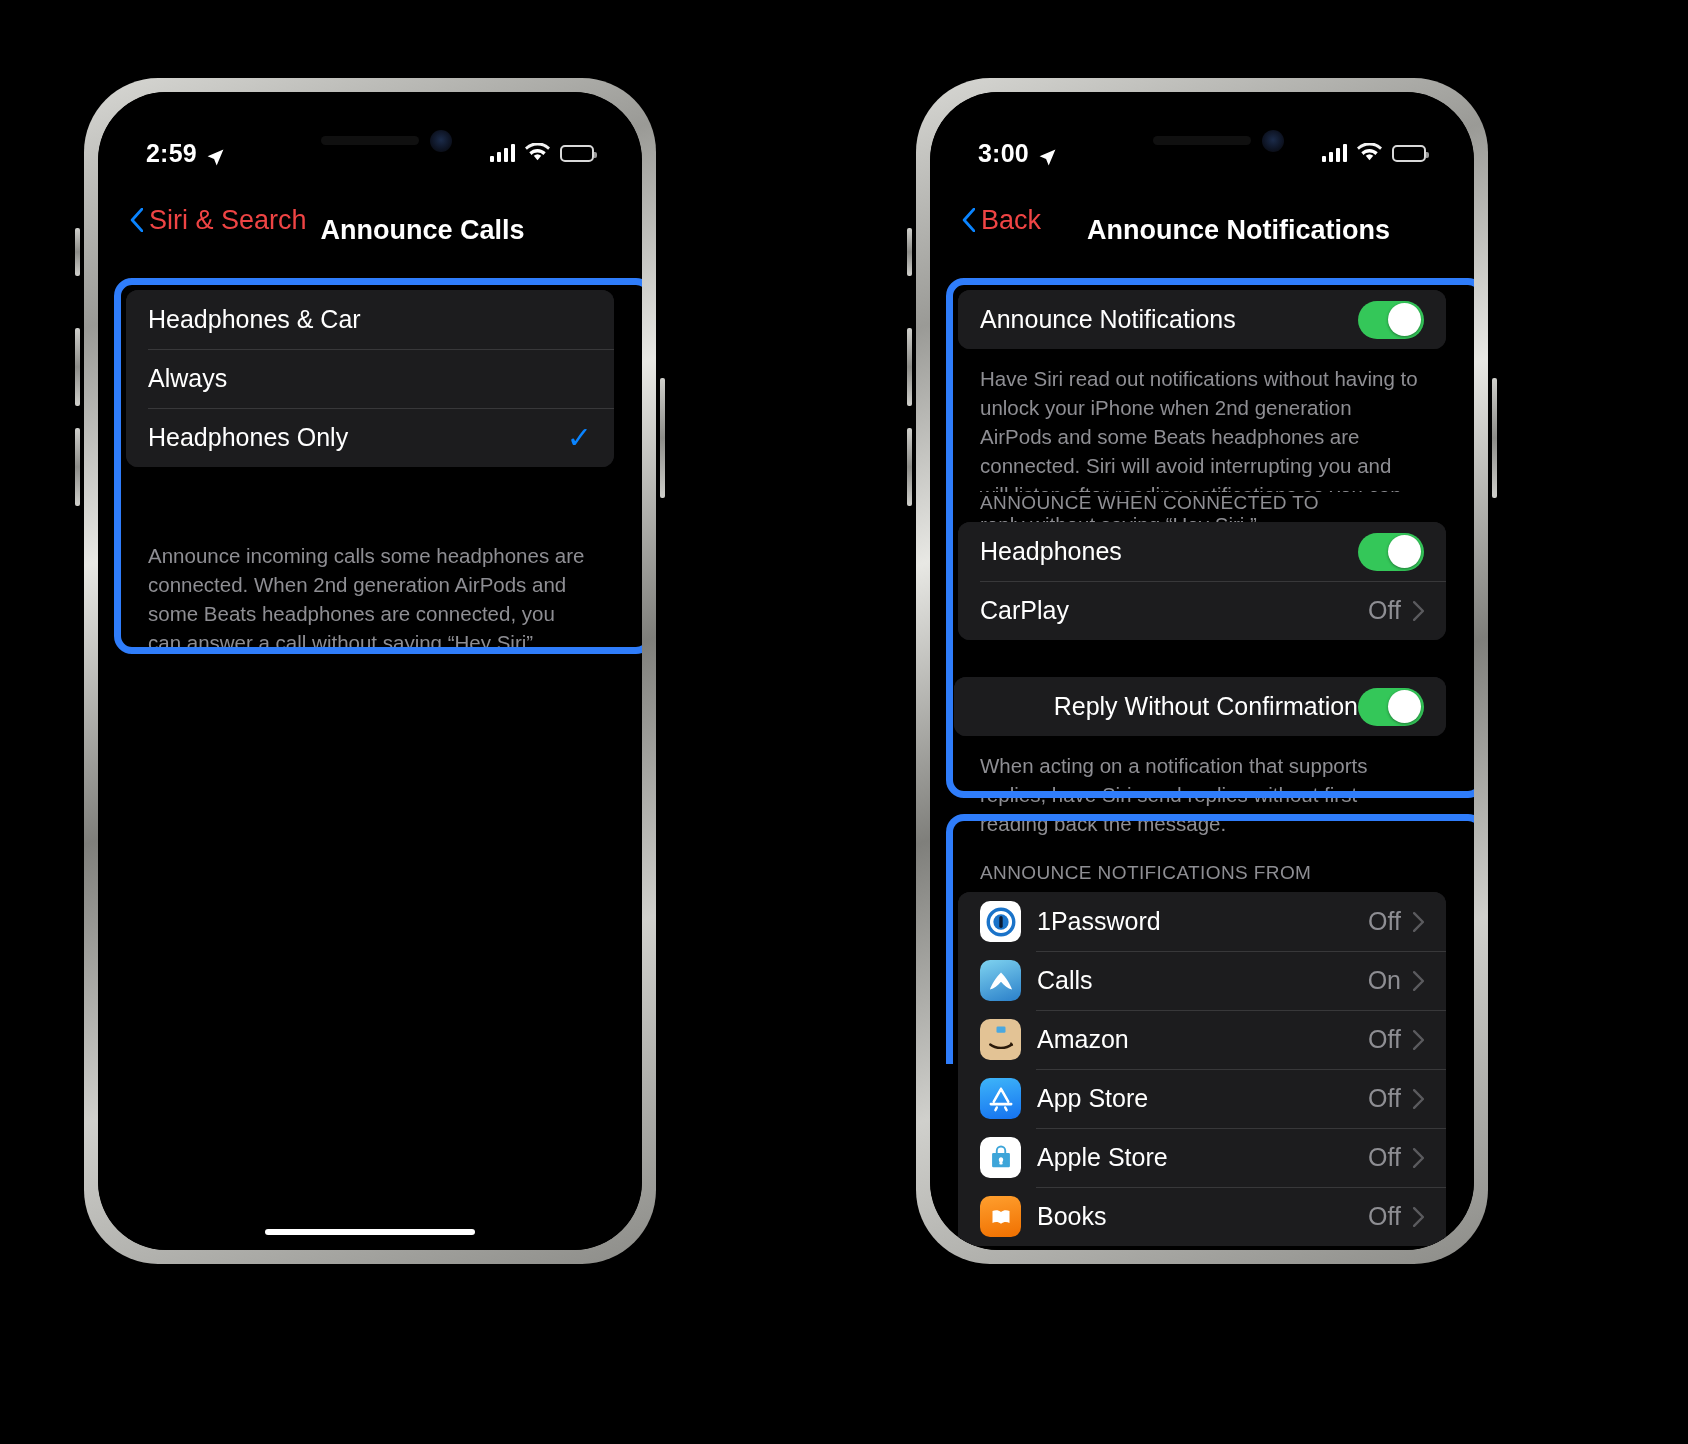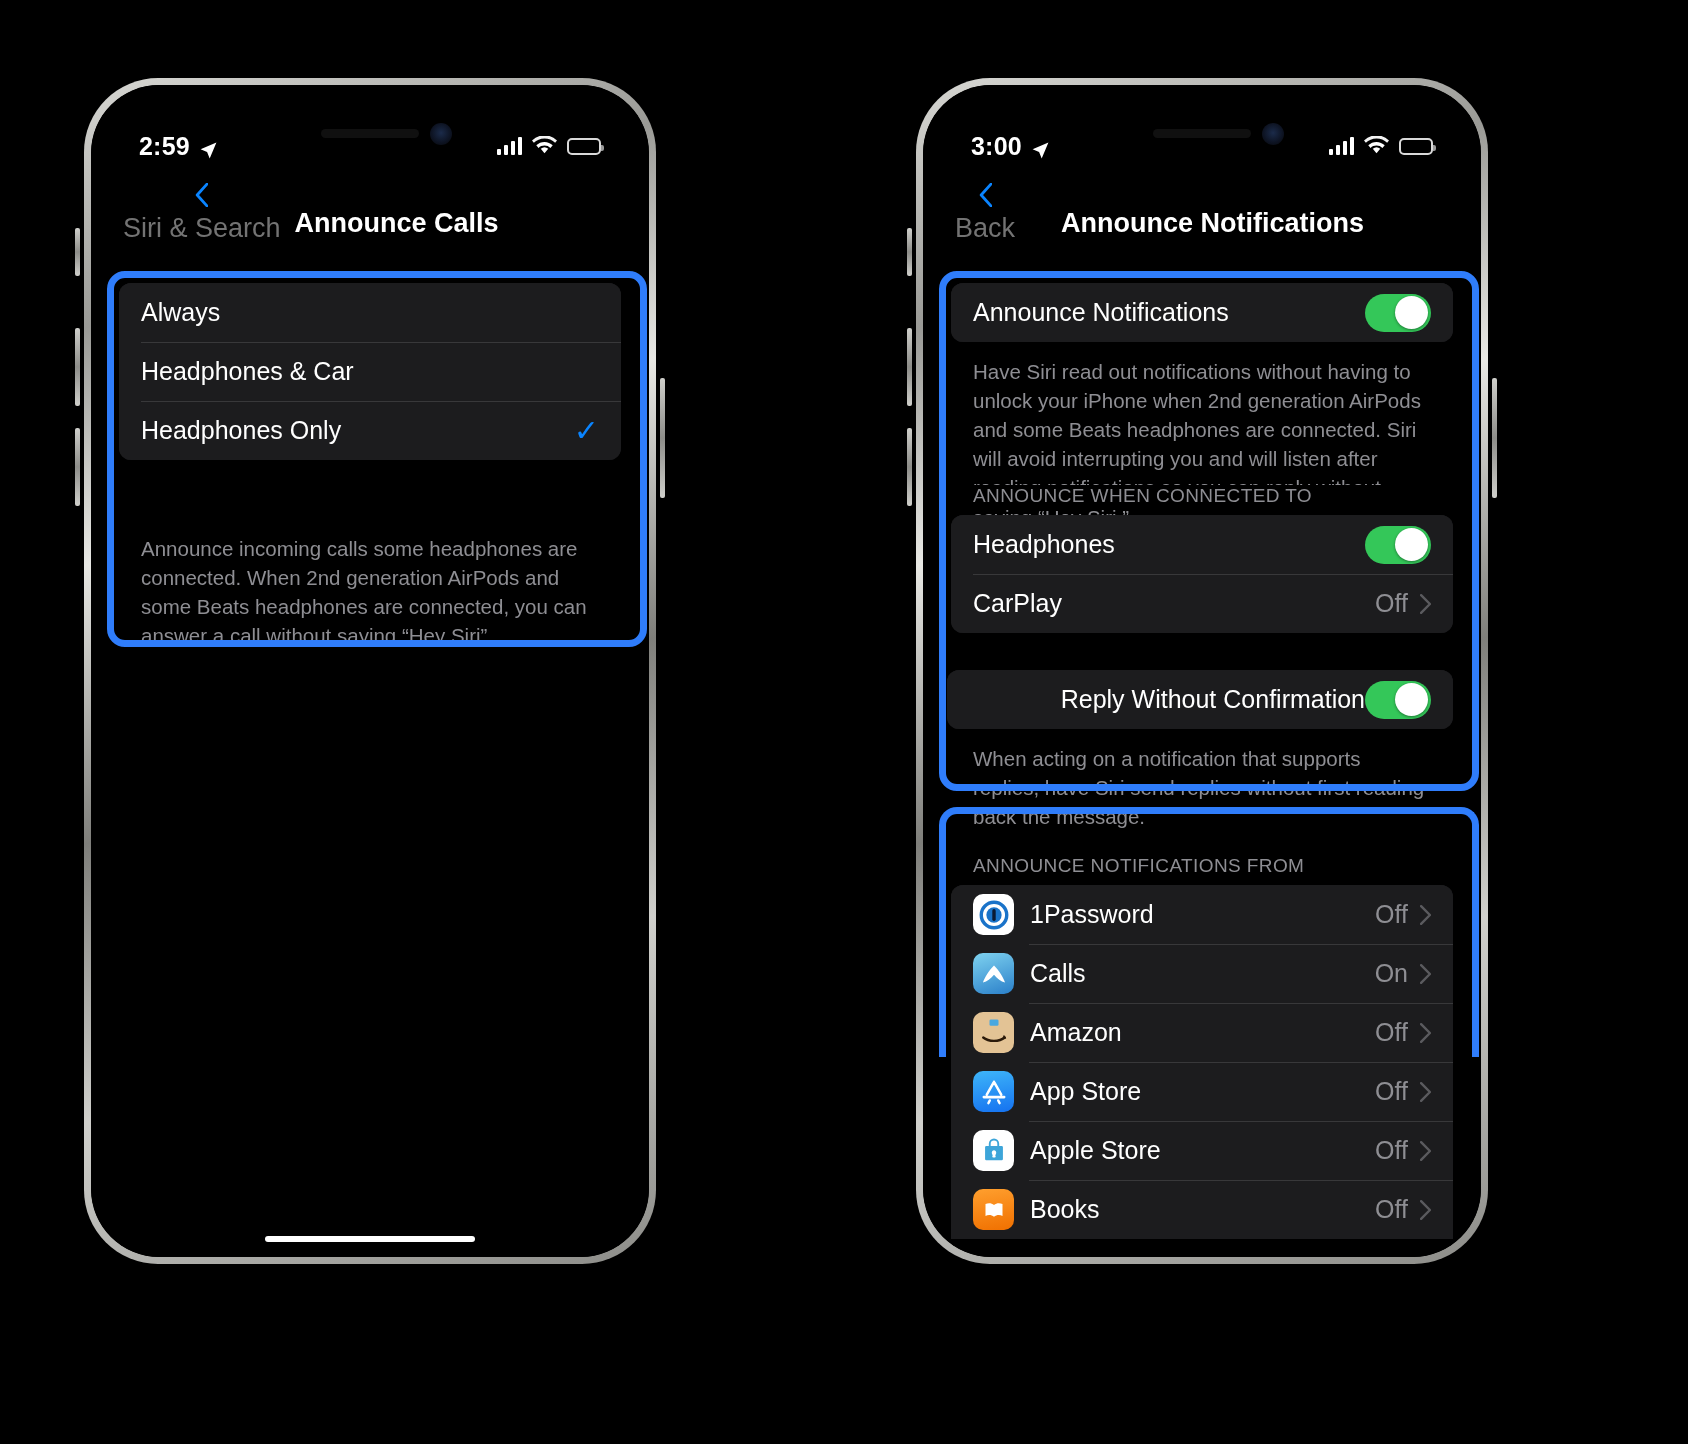--- a/index.html
+++ b/index.html
@@ -9,21 +9,21 @@
     font-family: "Liberation Sans", sans-serif;
     overflow: hidden;
   }
   .stage { position: relative; width: 1688px; height: 1444px; background: #000; }
 
   
   .phone {
     position: absolute;
     border-radius: 74px;
     background: #000;
-    padding: 7px;
+    padding: 14px;
     background-image: linear-gradient(160deg, #d8d8d4 0%, #9a9a96 18%, #e8e8e4 35%, #7f7f7b 55%, #d0d0cc 75%, #8c8c88 100%);
   }
   .phone-inner {
     position: relative;
     width: 100%; height: 100%;
     border-radius: 68px;
     background: #000;
     overflow: hidden;
   }
   #phone-left  { left: 84px;  top: 78px;  width: 572px; height: 1186px; }
@@ -86,23 +86,22 @@
   }
   .battery-fill { height: 100%; background: #fff; border-radius: 2px; }
 
   
   .nav-bar {
     position: absolute; top: 100px; left: 0; right: 0; height: 56px;
     display: flex; align-items: center;
   }
   .nav-back {
     display: flex; align-items: center; gap: 6px;
-    color: #737373; font-size: 27px; padding-left: 32px;
+    color: #ef4444; font-size: 27px; padding-left: 32px;
     cursor: pointer;
-    flex-direction: column;
   }
   .chev-left { width: 13px; height: 24px; }
   .nav-title {
     font-size: 27px; font-weight: bold; color: #fff; margin-left: 14px; margin-top: 20px;
   }
 
   
   .hl {
     position: absolute;
     border: 7px solid #2f7dfb;
@@ -230,24 +229,24 @@
                   <path d="M11 1 2 11l9 10" stroke="#0a84ff" stroke-width="2.6" fill="none" stroke-linecap="round" stroke-linejoin="round"></path>
                 </svg>
             </span>
             <span>Siri &amp; Search</span>
           </div>
           <div class="nav-title">Announce Calls</div>
         </div>
 
         <div class="group" style="left:28px; right:28px; top:198px;">
           <div class="row">
+            <span class="row-label">Headphones &amp; Car</span>
+          </div>
+          <div class="row">
             <span class="row-label">Always</span>
-          </div>
-          <div class="row">
-            <span class="row-label">Headphones &amp; Car</span>
           </div>
           <div class="row">
             <span class="row-label">Headphones Only</span>
             <span class="check">✓</span>
           </div>
         </div>
 
         <div class="footer-text" style="position:absolute; left:28px; right:28px; top:435px;">Announce incoming calls some headphones are connected. When 2nd generation AirPods and some Beats headphones are connected, you can answer a call without saying “Hey Siri”.</div>
 
         <div class="hl" style="left:16px; top:186px; width:540px; height:376px;"></div>

